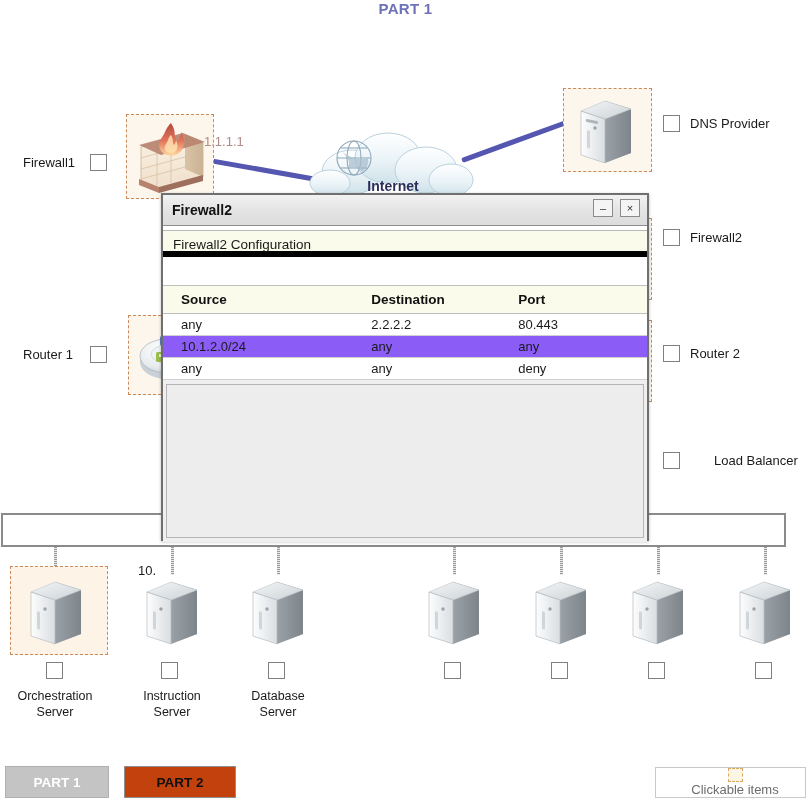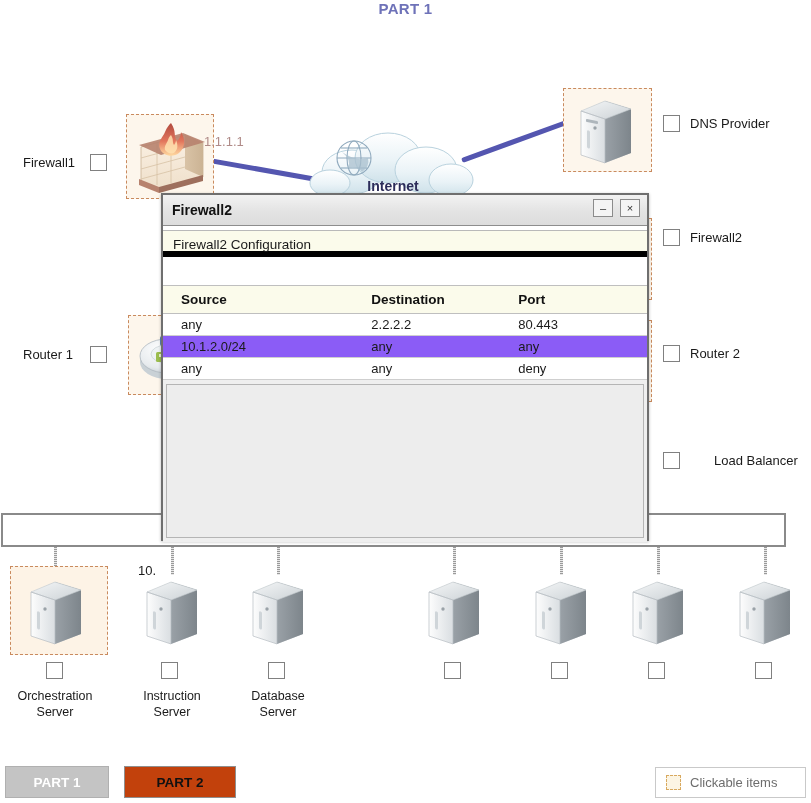--- a/index.html
+++ b/index.html
@@ -274,20 +274,21 @@
   }
   .legend {
     position: absolute;
     left: 655px; top: 767px;
     width: 151px; height: 31px;
     border: 1px solid #c9c9c9;
     background: #ffffff;
     display: flex;
     align-items: center;
     box-sizing: border-box;
+    flex-direction: column;
   }
   .legend-swatch {
     width: 15px; height: 15px;
     border: 1px dashed #d8a95f;
     background: #fcf5e4;
     margin-left: 10px;
     box-sizing: border-box;
   }
   .legend-text {
     margin-left: 9px;

